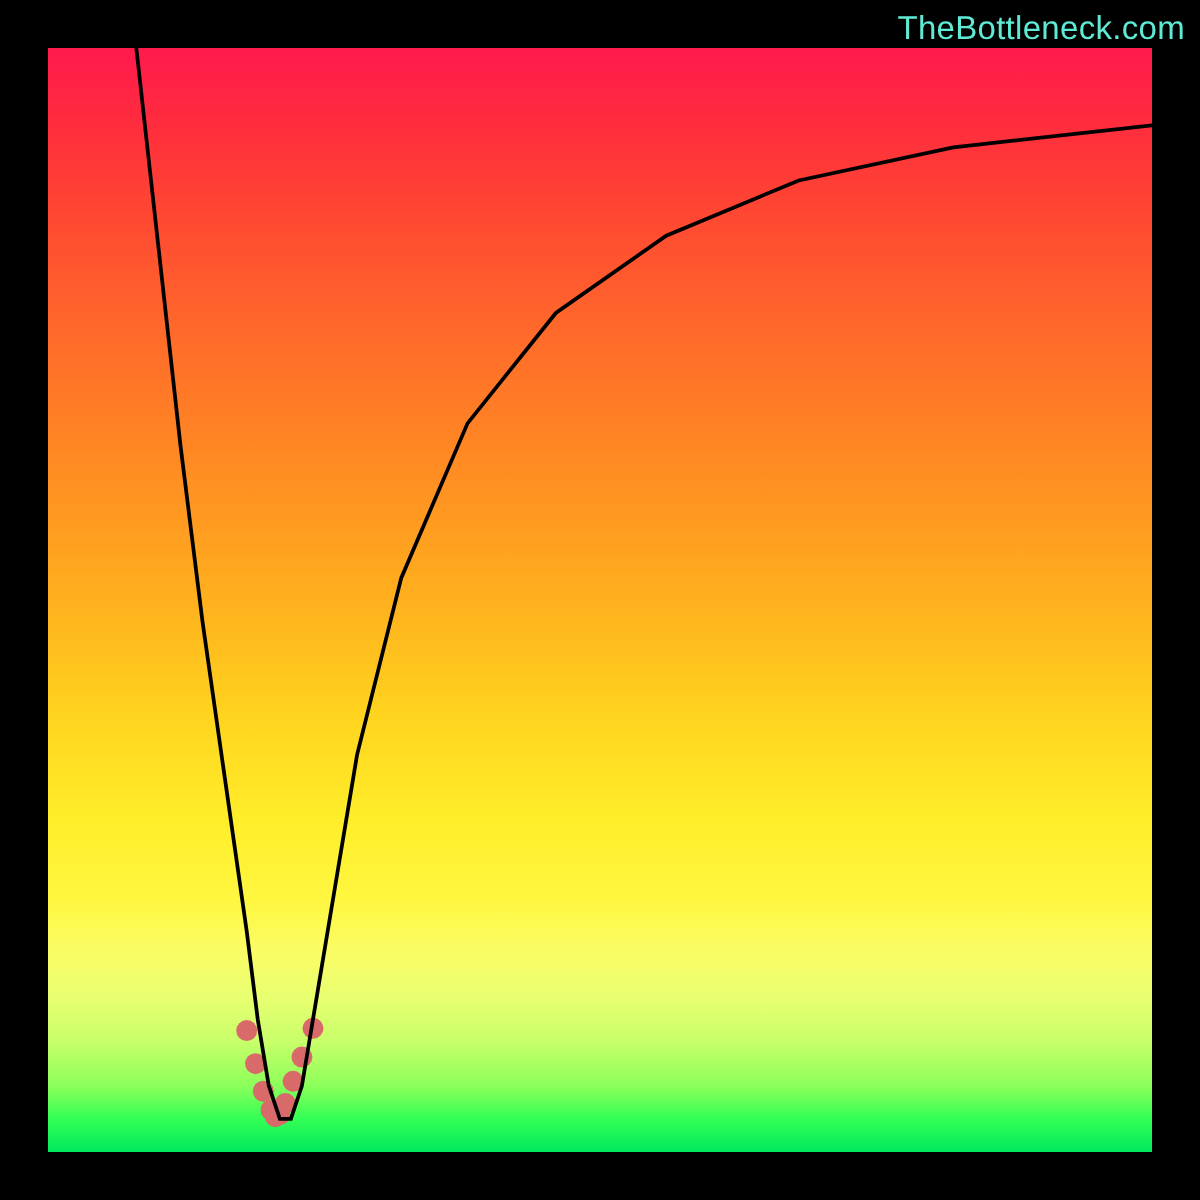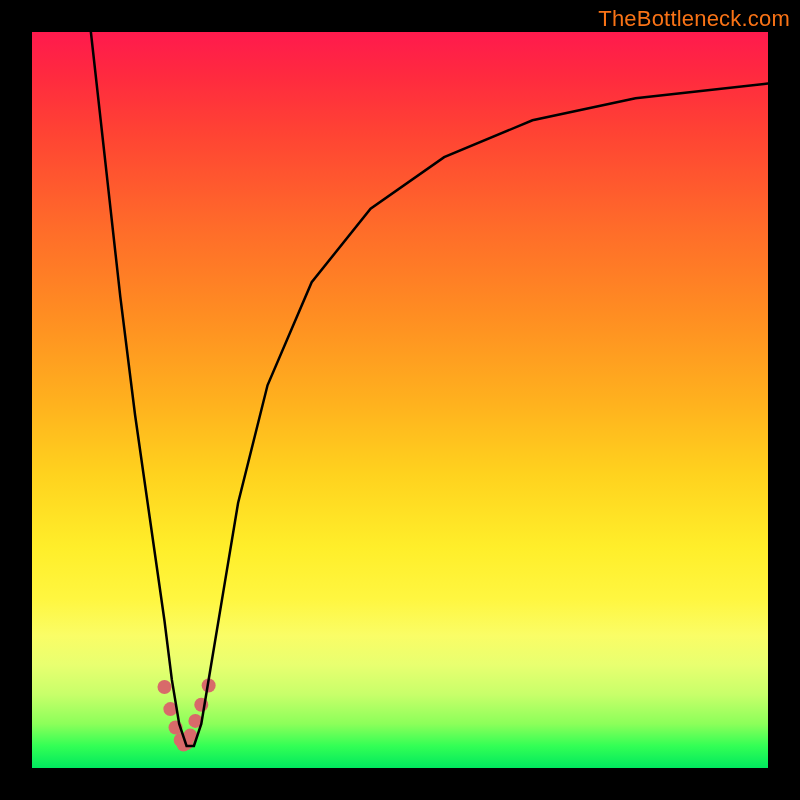--- a/index.html
+++ b/index.html
@@ -40,21 +40,21 @@
       #c8ff6a 90%,
       #8cff5a 94%,
       #33ff55 97%,
       #00e85e 100%
     );
   }
   .watermark {
     position: absolute;
     top: 6px;
     right: 10px;
-    color: #f97316;
+    color: #5eead4;
     font-size: 22px;
     font-weight: 500;
     letter-spacing: 0.2px;
     user-select: none;
   }
   svg.curve {
     position: absolute;
     left: 0; top: 0;
     width: 736px;
     height: 736px;

